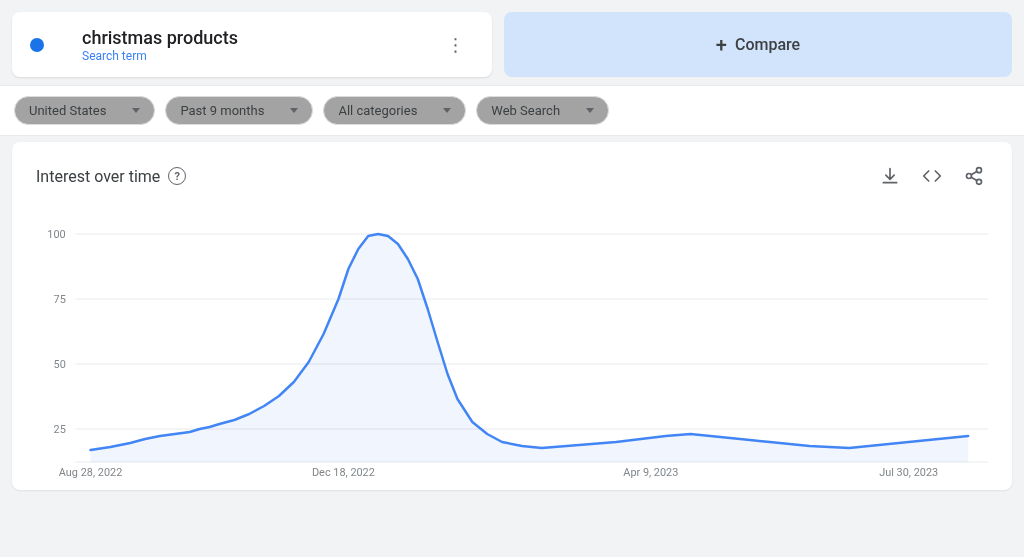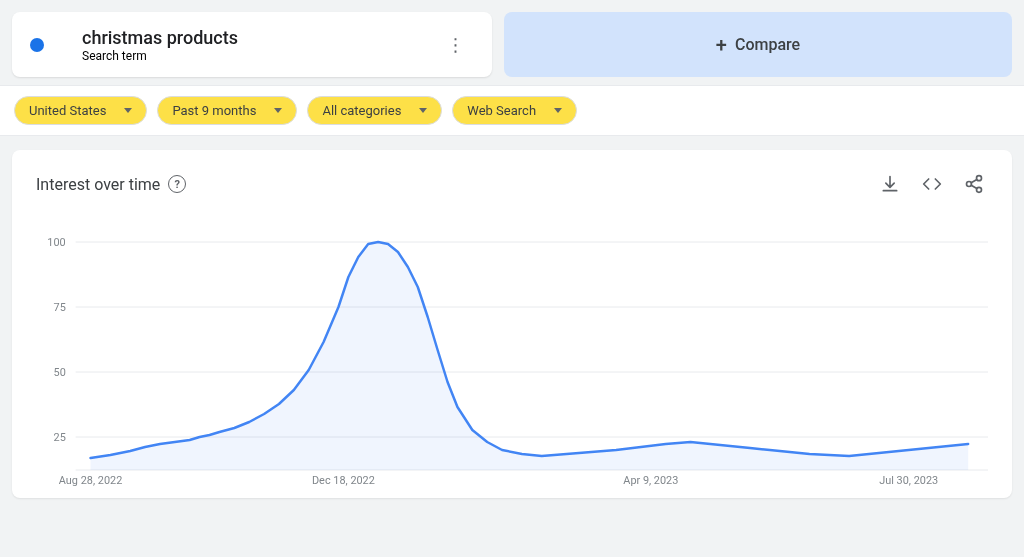--- a/index.html
+++ b/index.html
@@ -50,21 +50,21 @@
 
     .search-term-name {
       font-size: 18px;
       font-weight: 500;
       color: #202124;
       line-height: 1.3;
     }
 
     .search-term-label {
       font-size: 12px;
-      color: #000000;
+      color: #3b82f6;
     }
 
     .three-dots-btn {
       background: none;
       border: none;
       cursor: pointer;
       padding: 4px 6px;
       color: #5f6368;
       font-size: 18px;
       letter-spacing: 1px;
@@ -108,46 +108,46 @@
     .filters-row {
       background: #fff;
       padding: 10px 14px;
       display: flex;
       gap: 10px;
       border-top: 1px solid #e8eaed;
       border-bottom: 1px solid #e8eaed;
     }
 
     .filter-btn {
-      background: #fde047;
+      background: #a3a3a3;
       border: 1px solid #dadce0;
       border-radius: 20px;
       padding: 6px 14px;
       font-size: 13px;
       color: #3c4043;
       cursor: pointer;
       display: flex;
       align-items: center;
-      gap: 16px;
+      gap: 24px;
       font-family: inherit;
     }
 
     .chevron-down {
       display: inline-block;
       width: 0;
       height: 0;
       border-left: 4px solid transparent;
       border-right: 4px solid transparent;
       border-top: 5px solid #5f6368;
       margin-left: 2px;
     }
 
     .chart-section {
       background: #fff;
-      margin: 14px 12px;
+      margin: 6px 12px;
       border-radius: 8px;
       padding: 20px 24px 16px 24px;
       box-shadow: 0 1px 2px rgba(0,0,0,0.08);
     }
 
     .chart-header {
       display: flex;
       align-items: center;
       justify-content: space-between;
       margin-bottom: 24px;

